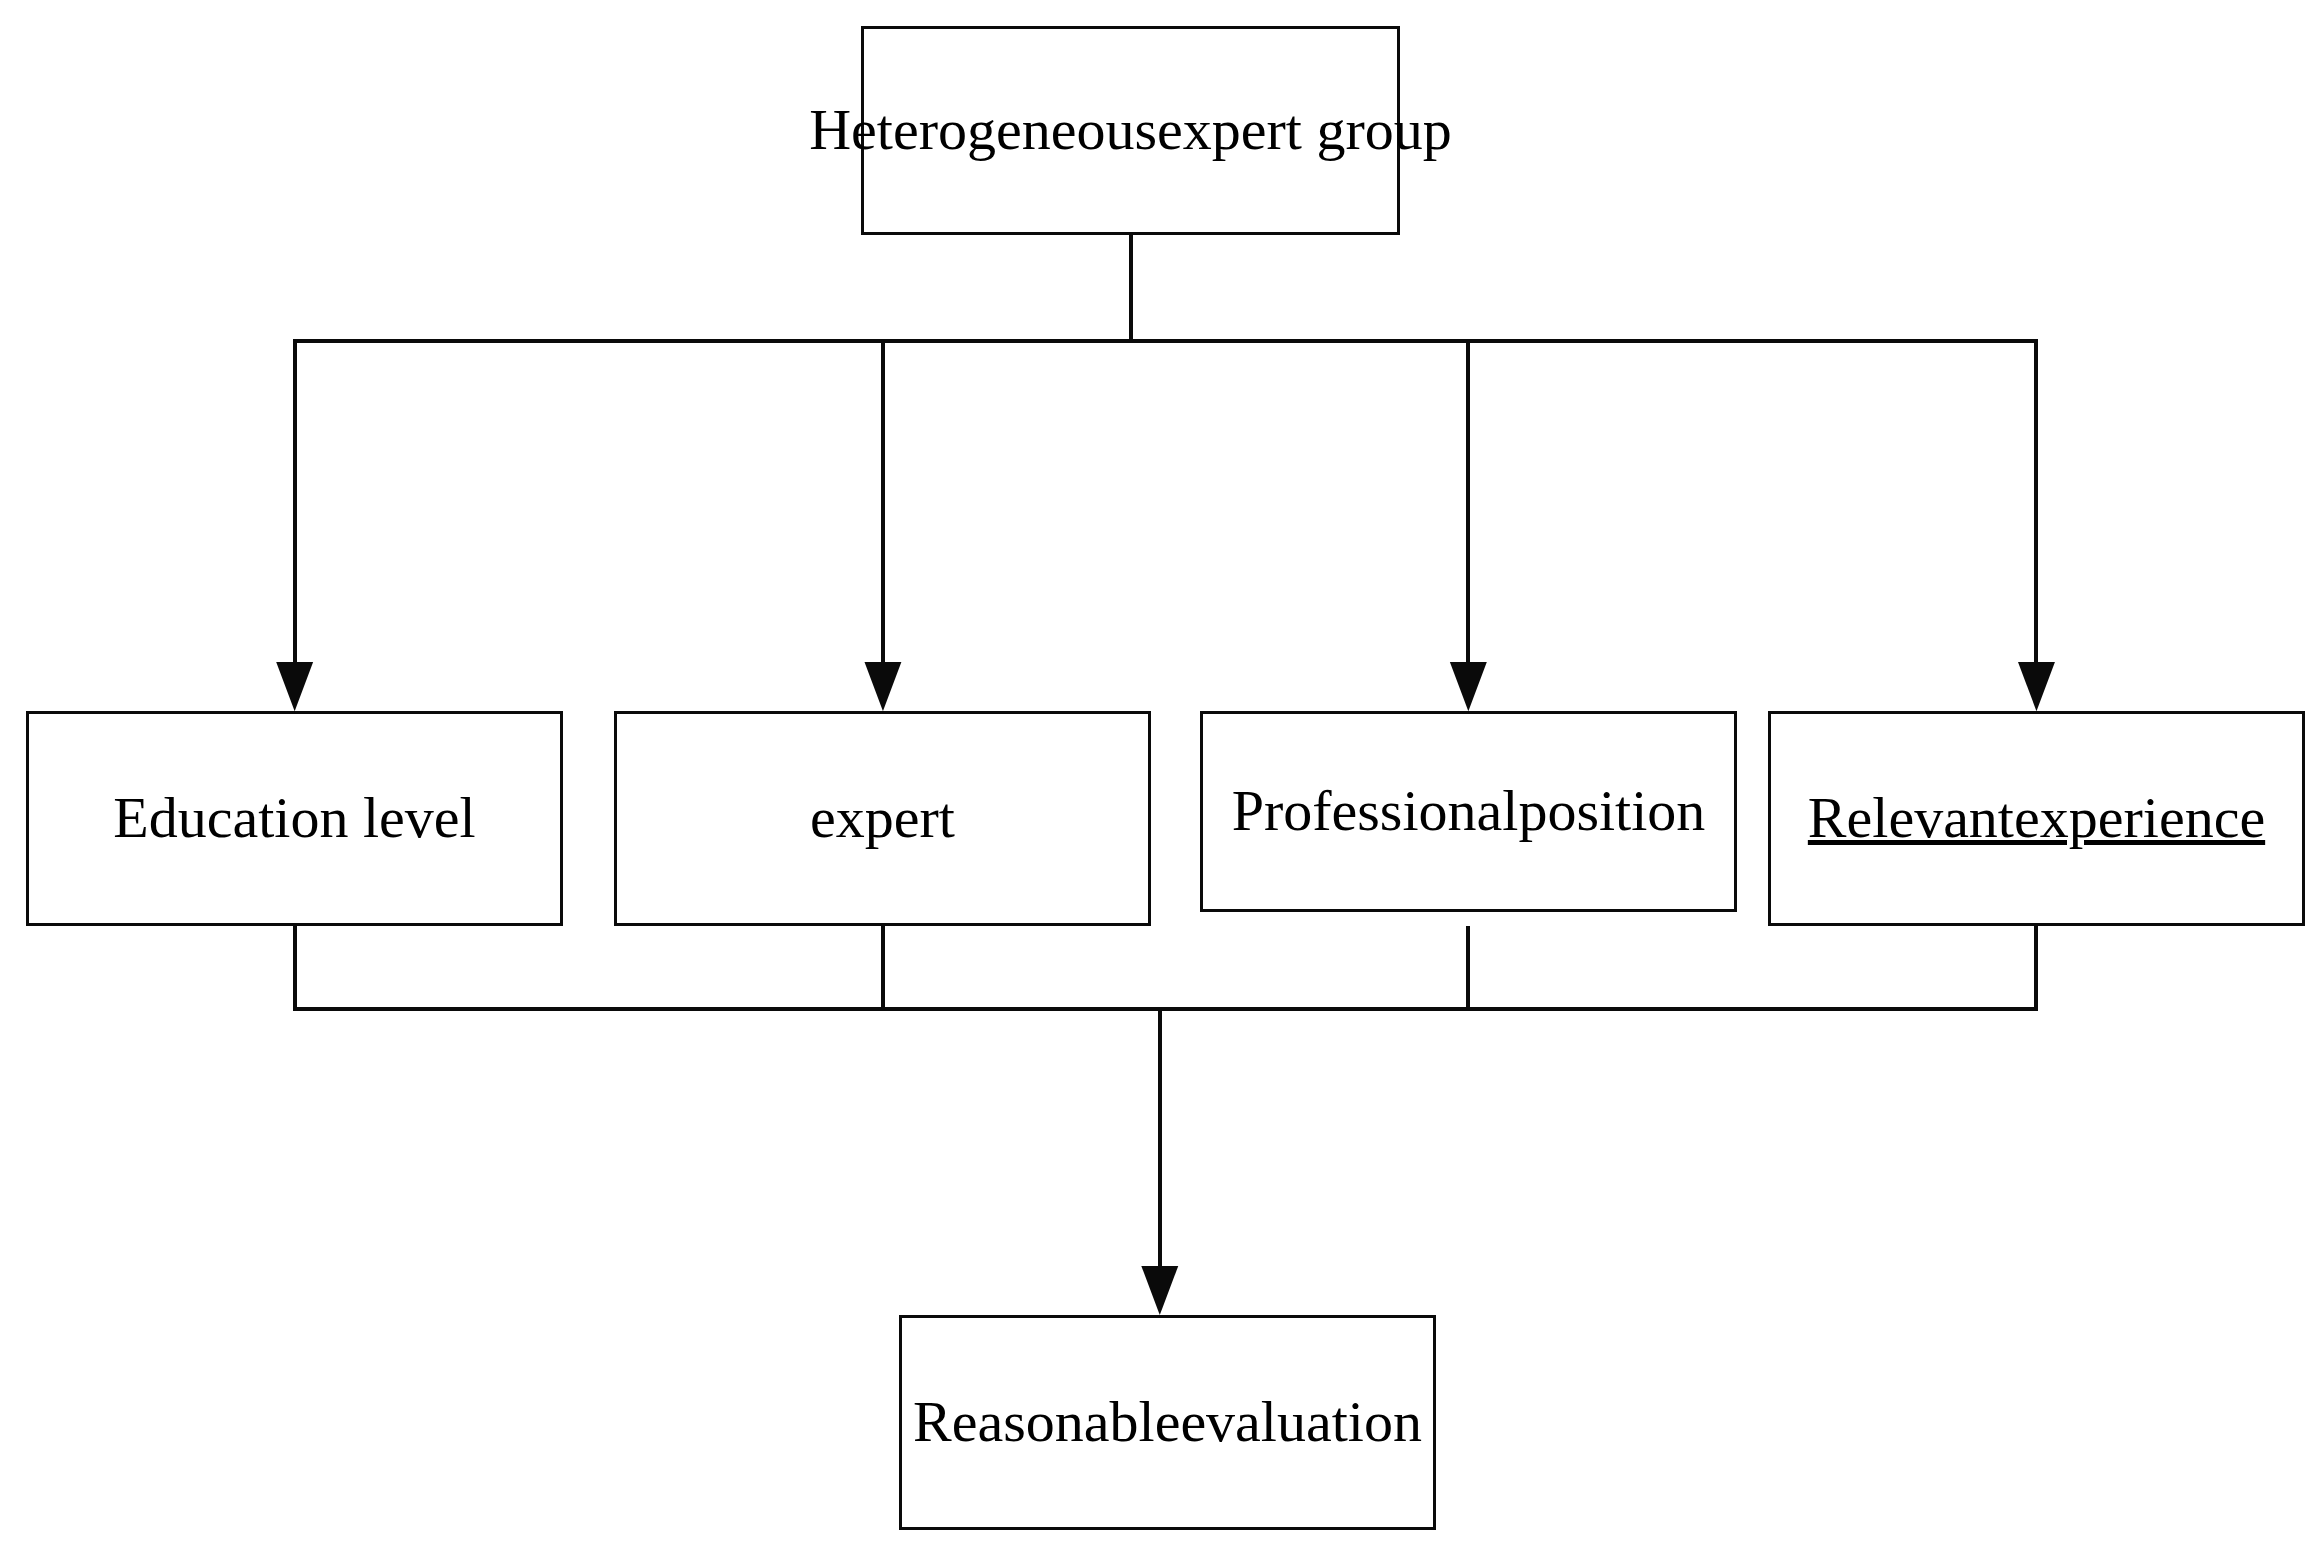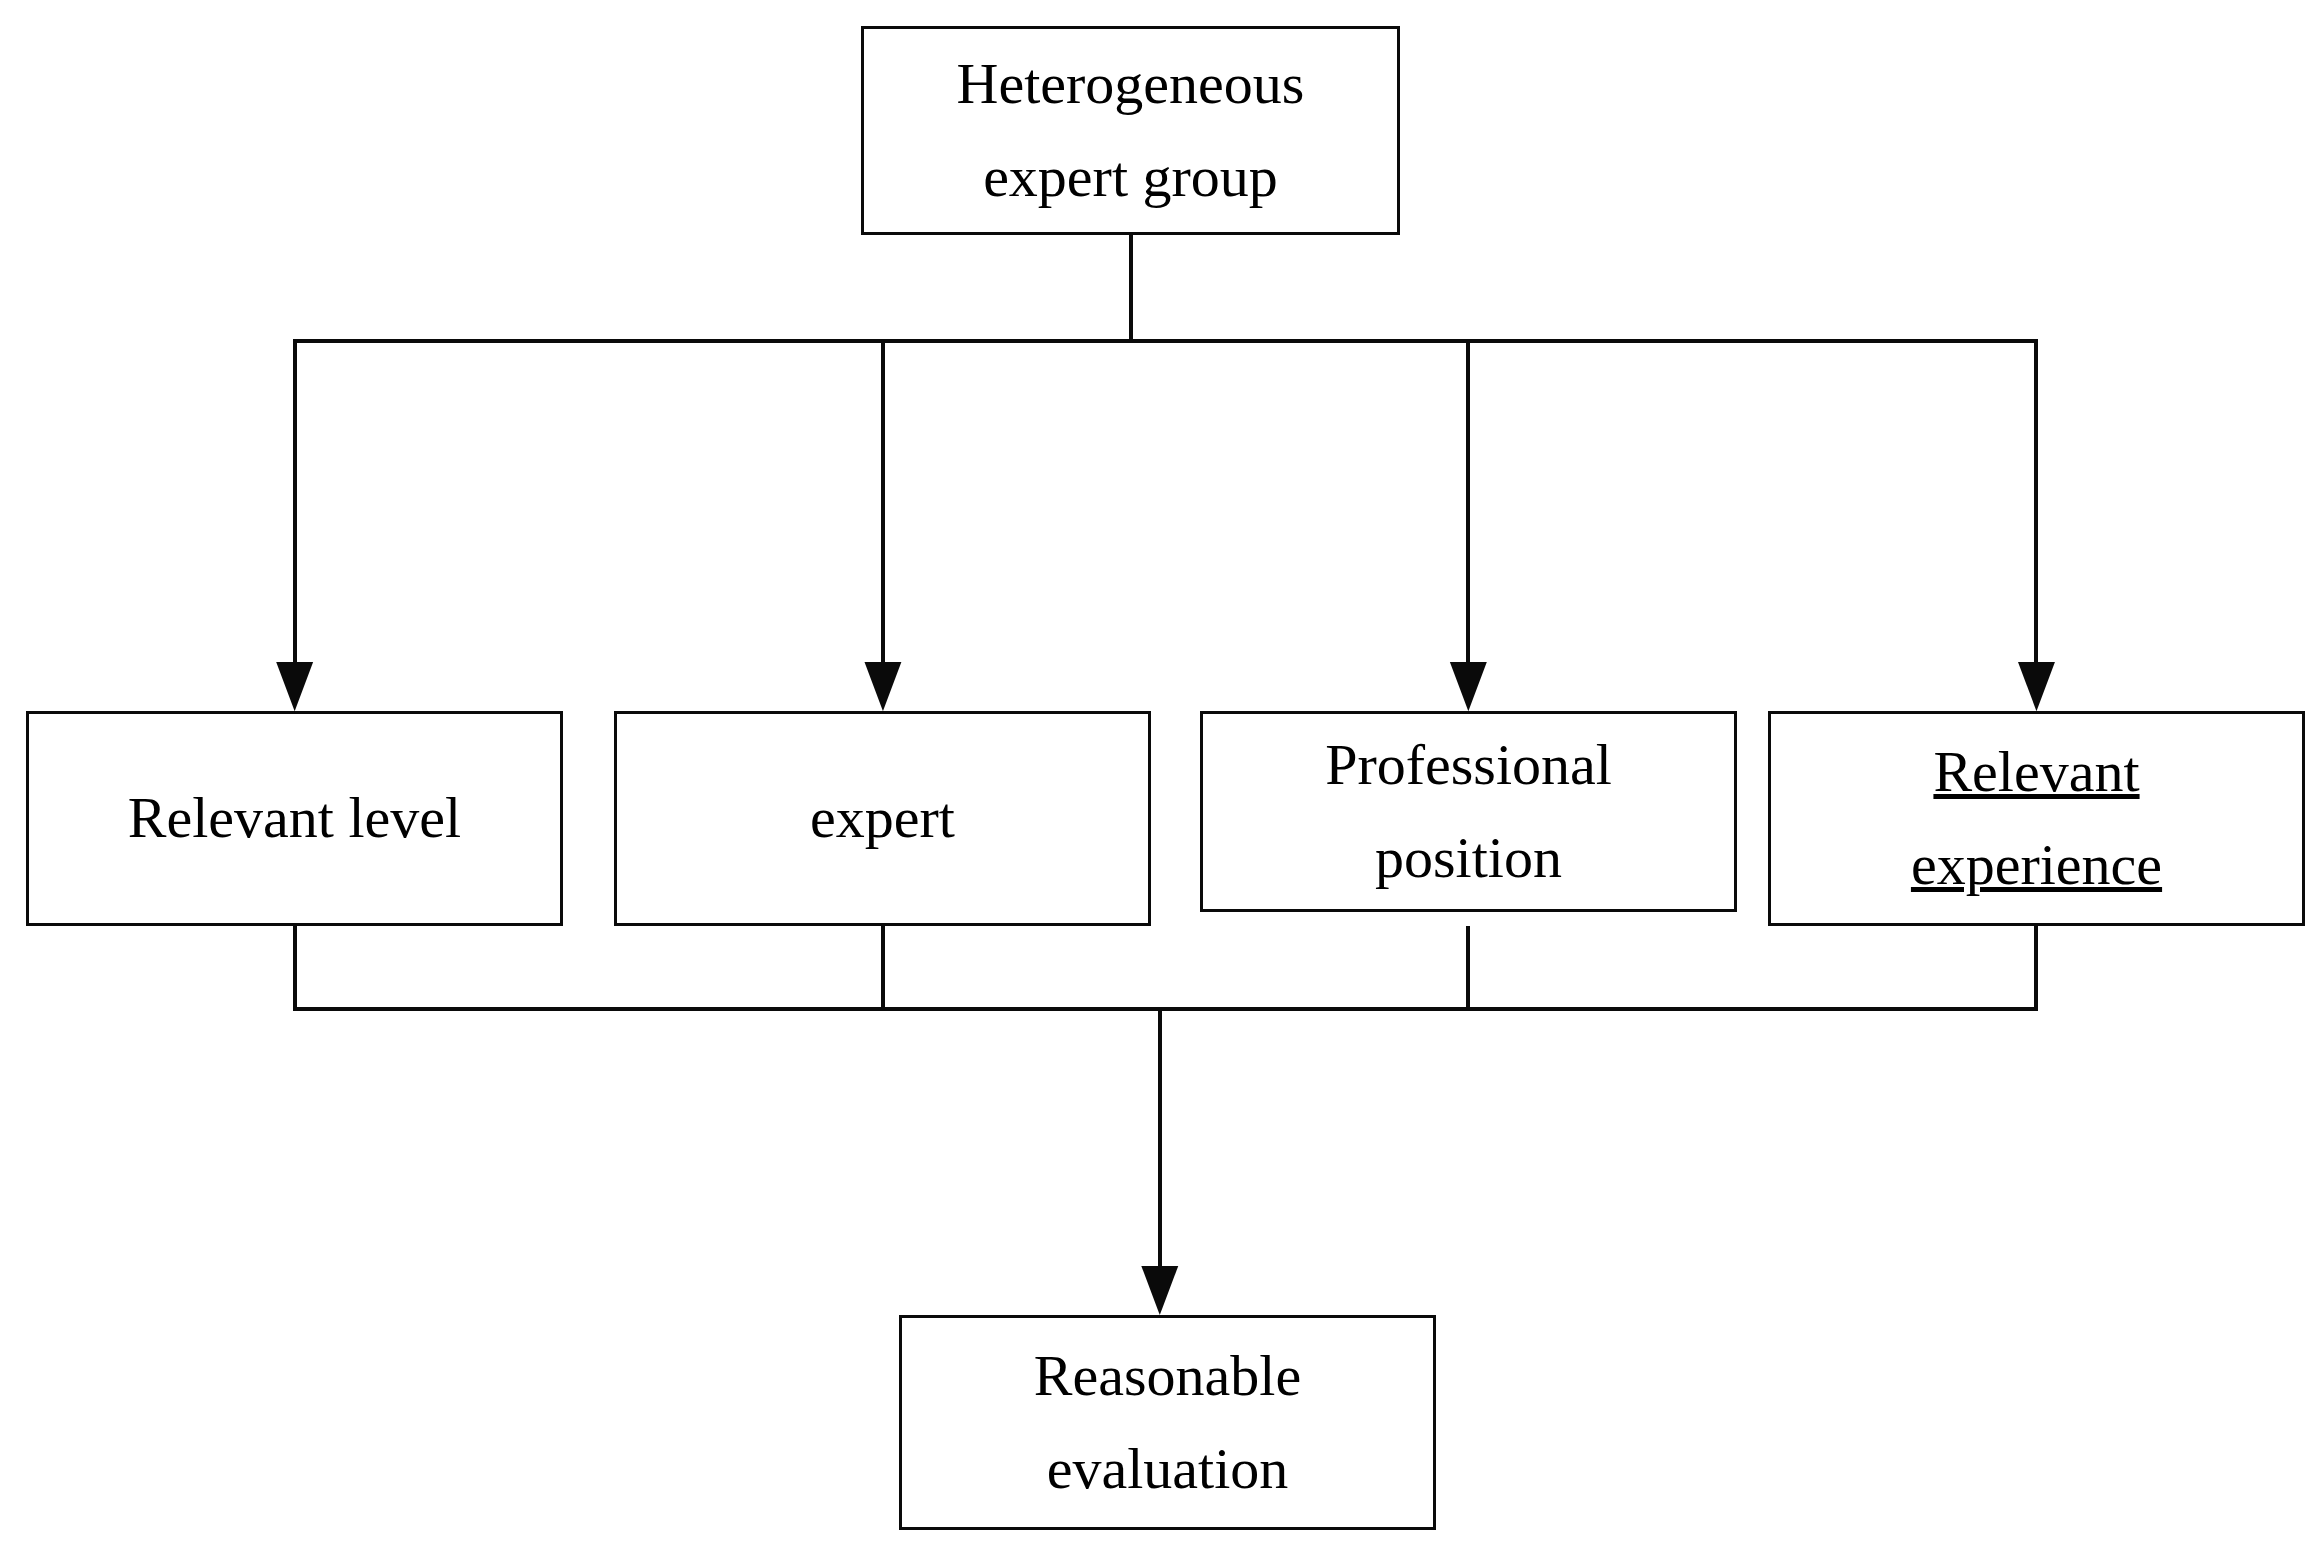--- a/index.html
+++ b/index.html
@@ -22,21 +22,21 @@
     top: 0;
     width: 2319px;
     height: 1563px;
   }
   .box {
     position: absolute;
     box-sizing: border-box;
     background: #ffffff;
     border: 3.5px solid #0a0a0a;
     display: flex;
-    flex-direction: column;
+    flex-direction: row;
     align-items: center;
     justify-content: center;
     text-align: center;
     font-size: 58px;
     line-height: 1.6;
   }
   .box .ln {
     display: block;
     white-space: nowrap;
   }
@@ -82,21 +82,21 @@
       <polygon points="2010,2280 1978,2195 2042,2195"></polygon>
     </g>
   </svg>
 
   <div class="box node-root">
     <span class="ln">Heterogeneous</span>
     <span class="ln">expert group</span>
   </div>
 
   <div class="box node-education">
-    <span class="ln">Relevant level</span>
+    <span class="ln">Education level</span>
   </div>
 
   <div class="box node-information">
     <span class="ln">expert</span>
   </div>
 
   <div class="box node-professional">
     <span class="ln">Professional</span>
     <span class="ln">position</span>
   </div>

